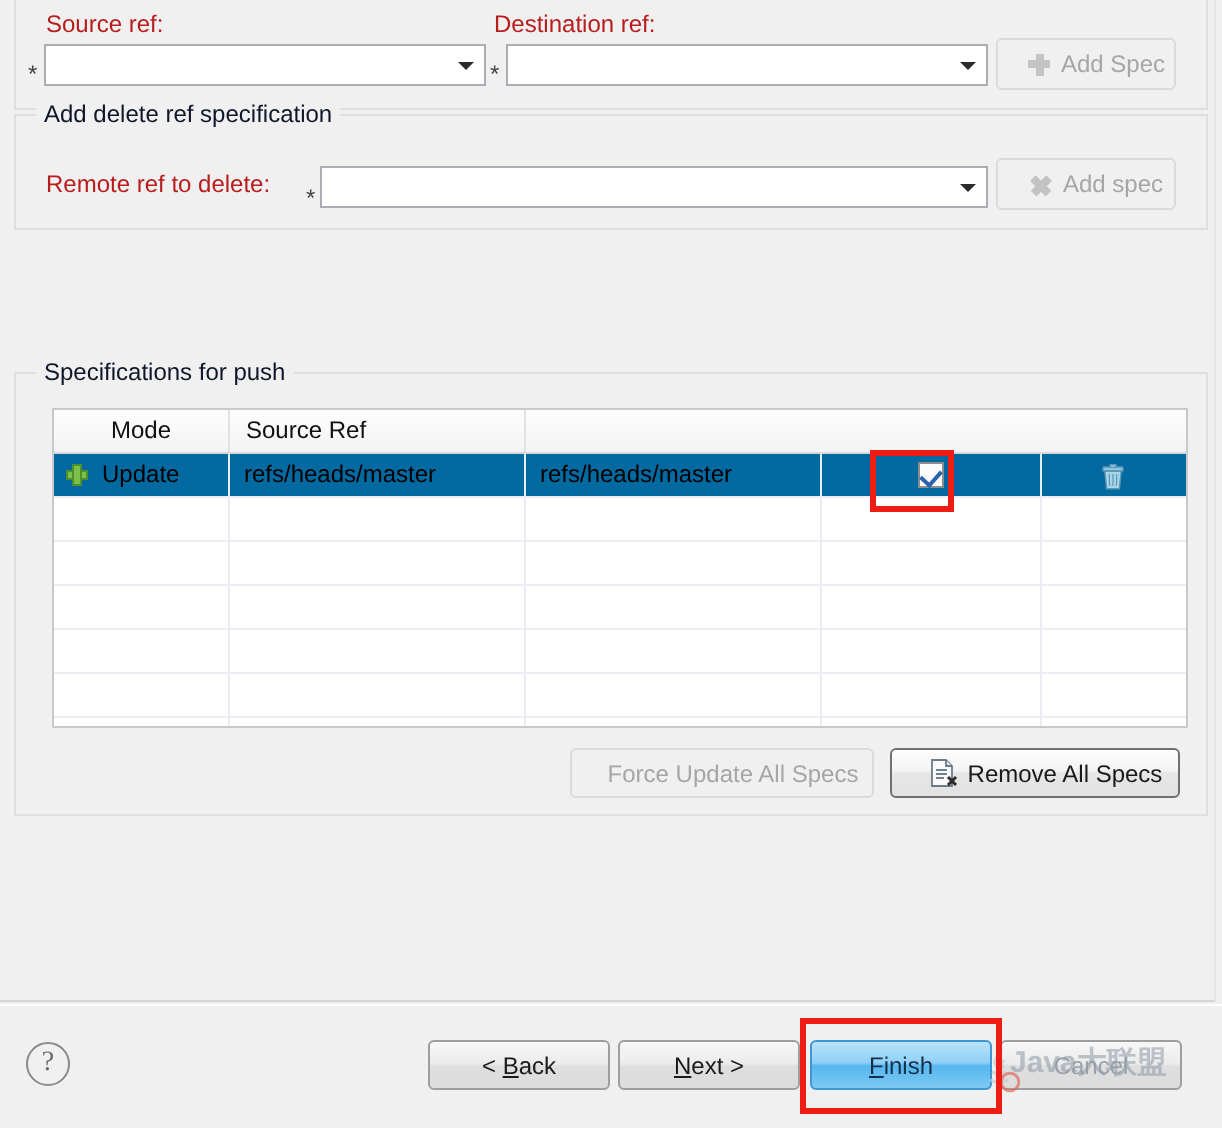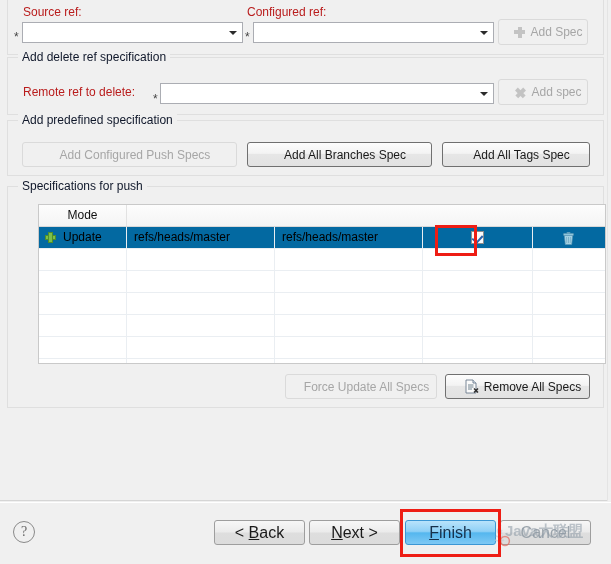--- a/index.html
+++ b/index.html
@@ -196,21 +196,21 @@
   #grp-specs {
     left: 7px;
     top: 186px;
     width: 597px;
     height: 222px;
   }
 
   
   .table {
     position: absolute;
-    left: 30px;
+    left: 18px;
     top: 17px;
     width: 568px;
     height: 160px;
     background: #ffffff;
     border: 1px solid #c9c9c9;
     box-sizing: border-box;
     overflow: hidden;
   }
   .thead {
     position: relative;
@@ -330,21 +330,21 @@
     font-family: "Liberation Serif", serif;
   }
 
   .wizbtn {
     position: absolute;
     height: 25px;
     box-sizing: border-box;
     border: 1px solid #9e9e9e;
     border-radius: 3px;
     background: linear-gradient(to bottom, #f7f7f7 0%, #ebebeb 48%, #dedede 52%, #dcdcdc 100%);
-    font-size: 16px;
+    font-size: 12px;
     color: #1a1a1a;
     display: flex;
     align-items: center;
     justify-content: center;
     white-space: nowrap;
     user-select: none;
   }
   .wizbtn.primary {
     border: 1px solid #3c97d4;
     background: linear-gradient(to bottom, #b9e3fb 0%, #8fd0f6 45%, #55b7ef 52%, #7ec9f4 100%);
@@ -396,21 +396,21 @@
       <div class="fieldlabel" style="left:15px; top:16px;">Source ref:</div>
 
       <div class="combo" style="left:14px; top:33px; width:221px;">
         <div class="combo-value"></div>
         <div class="arrow-btn">
           <span class="tri"></span>
         </div>
       </div>
       <div class="req-star" style="left:6px; top:43px;">*</div>
 
-      <div class="fieldlabel" style="left:239px; top:16px;">Configured ref:</div>
+      <div class="fieldlabel" style="left:239px; top:16px;">Destination ref:</div>
 
       <div class="combo" style="left:245px; top:33px; width:241px;">
         <div class="combo-value"></div>
         <div class="arrow-btn">
           <span class="tri"></span>
         </div>
       </div>
       <div class="req-star" style="left:237px; top:43px;">*</div>
 
       <div class="btn disabled" style="left:490px; top:30px; width:90px; height:26px;">
@@ -431,43 +431,29 @@
         </div>
       </div>
       <div class="req-star" style="left:145px; top:36px;">*</div>
 
       <div class="btn disabled" style="left:490px; top:21px; width:90px; height:26px;">
         <span class="ico-x-grey"></span>
         <span>Add spec</span>
       </div>
     </div>
 
-    <div class="group" id="grp-predef">
-      <span class="group-title">Add predefined specification</span>
-
-      <div class="btn disabled" style="left:14px; top:21px; width:215px; height:25px;">
-        <span>Add Configured Push Specs</span>
-      </div>
-
-      <div class="btn strong" style="left:239px; top:21px; width:185px; height:25px;">
-        <span>Add All Branches Spec</span>
-      </div>
-
-      <div class="btn strong" style="left:434px; top:21px; width:148px; height:25px;">
-        <span>Add All Tags Spec</span>
-      </div>
-    </div>
 
     <div class="group" id="grp-specs">
       <span class="group-title">Specifications for push</span>
 
       <div class="table">
 
         <div class="thead">
           <div class="th" style="left:0px;   width:88px;">Mode</div>
+          <div class="th" style="left:88px;  width:148px; text-align:left; padding-left:8px;">Source Ref</div>
           <div class="th noborder" style="left:494px; width:72px;">Remove</div>
         </div>
 
         <div class="trow selected">
           <div class="td pad" style="left:0px; width:88px; padding-left:24px;">
             <span class="ico-plus-green"></span>
             <span>Update</span>
           </div>
           <div class="td pad" style="left:88px; width:148px;">refs/heads/master</div>
           <div class="td pad" style="left:236px; width:148px;">refs/heads/master</div>

